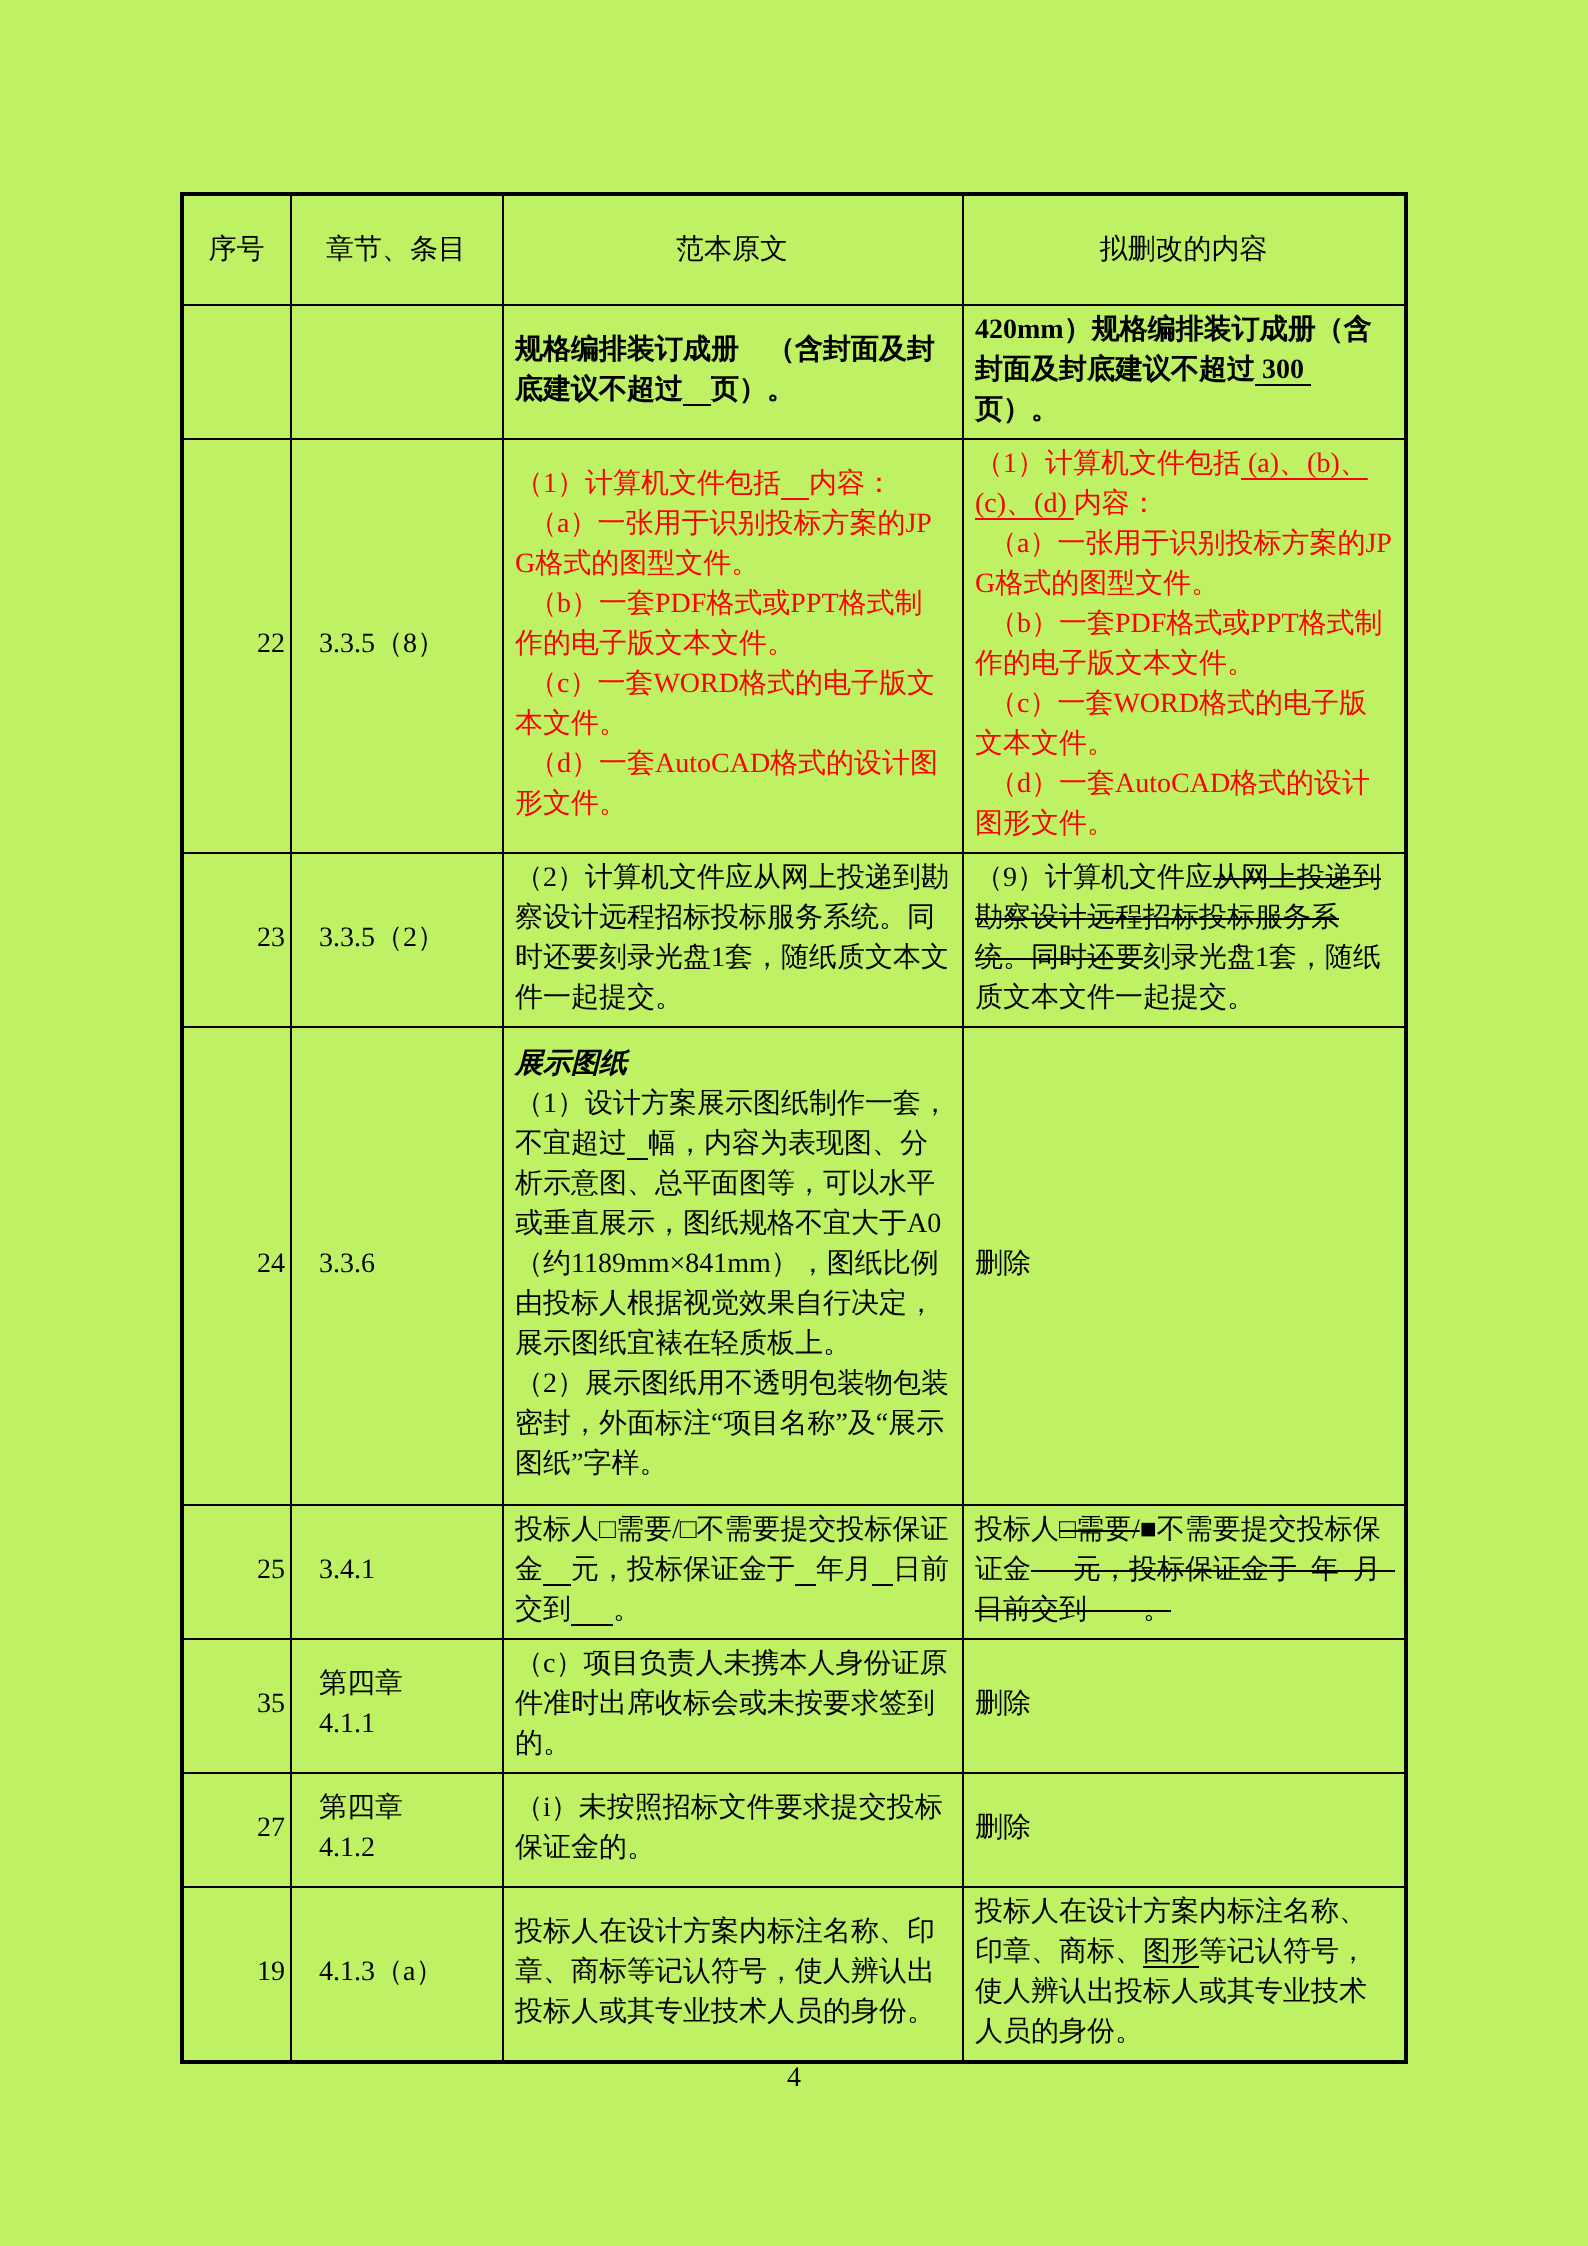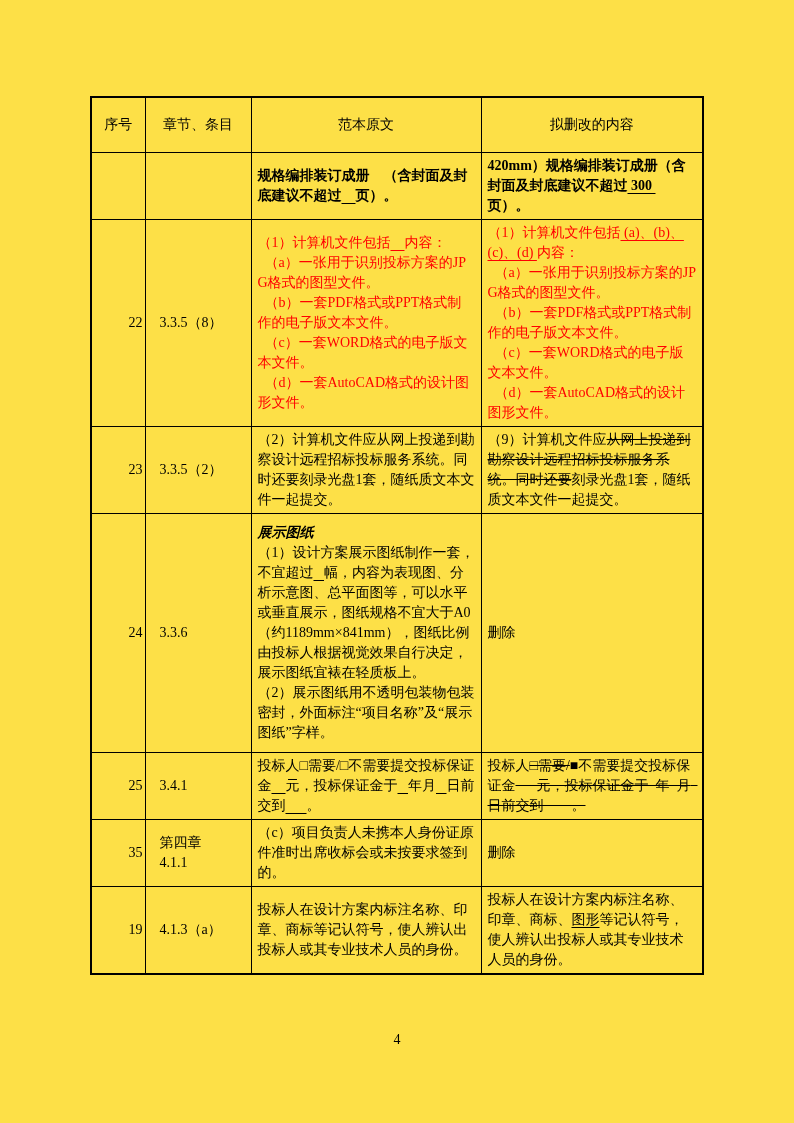--- a/index.html
+++ b/index.html
@@ -1,21 +1,21 @@
 <!DOCTYPE html>
 <html style="--accent-red: #ff0000;"><head>
 <meta charset="utf-8">
 <style>
   html,body{margin:0;padding:0;background:#ffffff;}
   body{
     width:794px;height:1123px;
     font-family:"Liberation Serif","DejaVu Serif",serif;
     color:#000;
   }
-  .page{position:relative;width:794px;height:1123px;background:#fde047;overflow:hidden;}
+  .page{position:relative;width:794px;height:1123px;background:#bef264;overflow:hidden;}
   table.doc-table{
     position:absolute;left:90px;top:96px;
     width:612px;
     border-collapse:collapse;table-layout:fixed;
     border:2px solid #000;
   }
   th,td{border:1px solid #000;}
   th{
     height:50px;
     font-size:14px;font-weight:normal;
@@ -110,20 +110,27 @@
           <td class="col-rev"><span class="run">投标人</span><span class="run s">□需要/</span><span class="run">■不需要提交投标保证金</span><span class="run s">      元，投标保证金于  年  月  日前交到        。</span></td>
         </tr>
         <tr>
           <td class="col-no">35</td>
           <td class="col-sec">第四章
 4.1.1</td>
           <td class="col-orig"><span class="run">（c）项目负责人未携本人身份证原件准时出席收标会或未按要求签到的。</span></td>
           <td class="col-rev"><span class="run">删除</span></td>
         </tr>
         <tr>
+          <td class="col-no">27</td>
+          <td class="col-sec">第四章
+4.1.2</td>
+          <td class="col-orig"><span class="run">（i）未按照招标文件要求提交投标保证金的。</span></td>
+          <td class="col-rev"><span class="run">删除</span></td>
+        </tr>
+        <tr>
           <td class="col-no">19</td>
           <td class="col-sec">4.1.3（a）</td>
           <td class="col-orig"><span class="run">投标人在设计方案内标注名称、印章、商标等记认符号，使人辨认出投标人或其专业技术人员的身份。</span></td>
           <td class="col-rev"><span class="run">投标人在设计方案内标注名称、印章、商标、</span><span class="run u">图形</span><span class="run">等记认符号，使人辨认出投标人或其专业技术人员的身份。</span></td>
         </tr>
       </tbody>
   </table>
   <div class="footer">4</div>
 </div>
 

